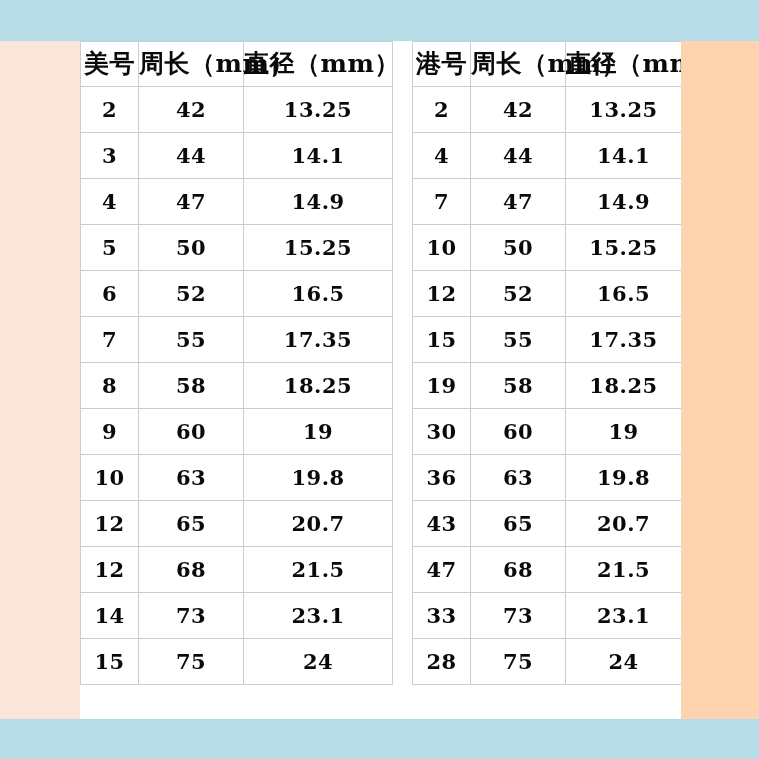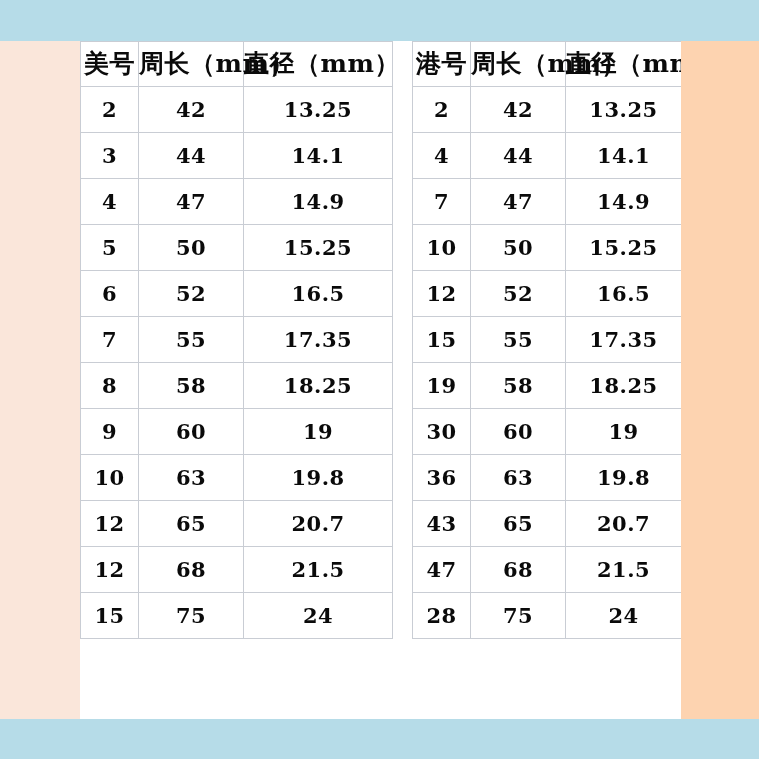--- a/index.html
+++ b/index.html
@@ -255,20 +255,29 @@
           <tr>
             <td class="num">12</td>
             <td class="num">68</td>
             <td class="num">21.5</td>
             <td class="spacer-cell"></td>
             <td class="num">47</td>
             <td class="num">68</td>
             <td class="num">21.5</td>
           </tr>
           <tr>
+            <td class="num">14</td>
+            <td class="num">73</td>
+            <td class="num">23.1</td>
+            <td class="spacer-cell"></td>
+            <td class="num">33</td>
+            <td class="num">73</td>
+            <td class="num">23.1</td>
+          </tr>
+          <tr>
             <td class="num">15</td>
             <td class="num">75</td>
             <td class="num">24</td>
             <td class="spacer-cell"></td>
             <td class="num">28</td>
             <td class="num">75</td>
             <td class="num">24</td>
           </tr>
         </tbody>
     </table>

